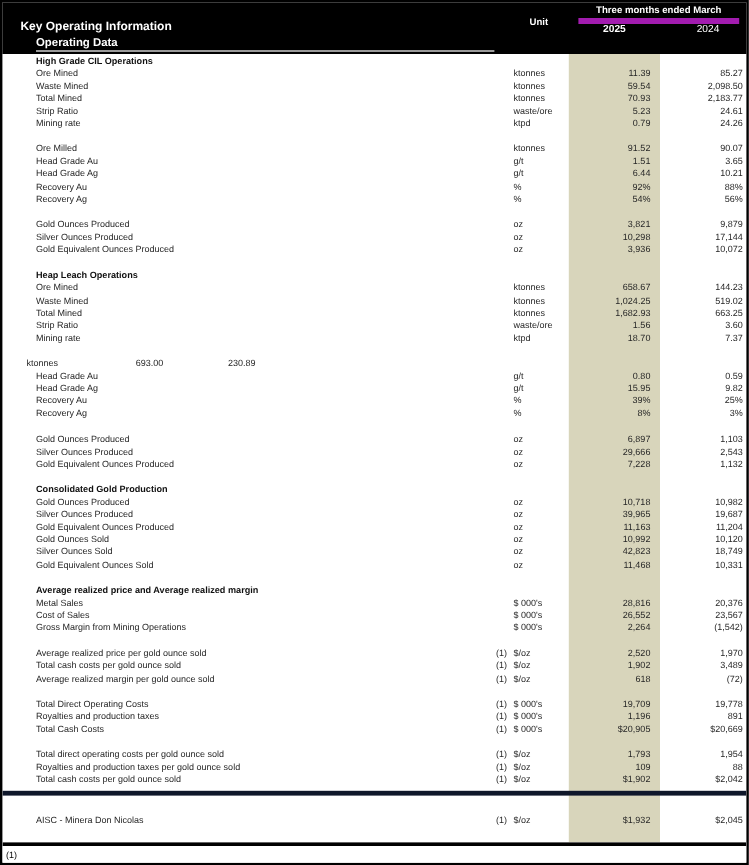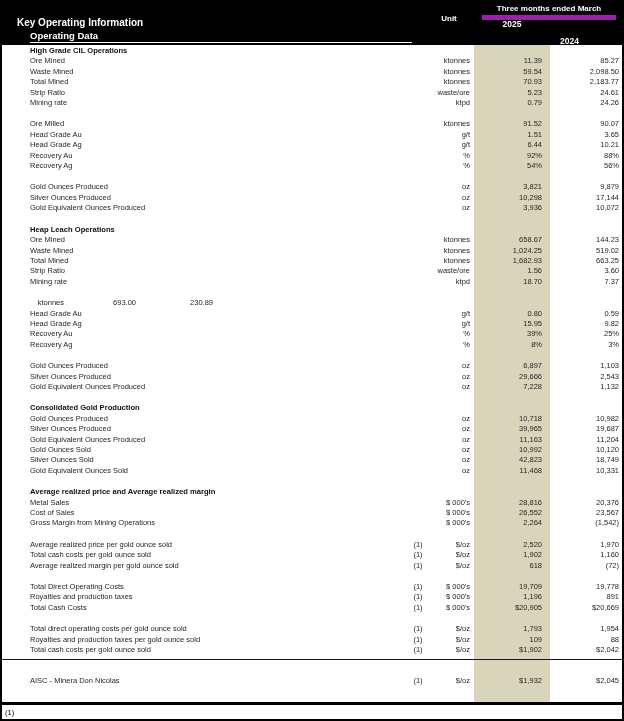--- a/index.html
+++ b/index.html
@@ -16,38 +16,38 @@
   .hdr {
     position:relative; height:43px; background:#000; color:#fff; width:100%;
   }
   .hdr .title   { position:absolute; left:15px;  top:15px; font-size:10px; font-weight:bold; }
   .hdr .subtitle{ position:absolute; left:28px; top:28px; width:382px; font-size:9.5px; font-weight:bold;
                   border-bottom:1px solid #fff; padding-bottom:1px; }
   .hdr .unit-h  { position:absolute; left:420px; top:12px; width:54px; text-align:center; font-size:8px; font-weight:bold; }
   .hdr .period  { position:absolute; left:480px; top:2px; width:134px; text-align:center; font-size:8px; font-weight:bold;
                   border-bottom:5px solid #a21caf; padding-bottom:2px; }
   .hdr .y2025   { position:absolute; left:472px; top:17px; width:76px; text-align:center; font-size:8.5px; font-weight:bold; }
-  .hdr .y2024   { position:absolute; left:558px; top:34px; width:60px; font-size:8.5px; font-weight:bold; }
+  .hdr .y2024   { position:absolute; left:558px; top:17px; width:60px; text-align:center; font-size:8.5px; font-weight:normal; }
   
   .tbl-body { position:relative; height:674px; width:100%; overflow:hidden; }
   .shade { position:absolute; left:472px; top:0; width:76px; bottom:17px; background:#d8d5bb; }
   #sections { position:relative; padding-top:1px; }
   .row { display:flex; line-height:10.4px; font-size:7.5px; position:relative; }
   .c-label { flex:1; padding-left:28px; white-space:nowrap; overflow:hidden; }
   .c-fn    { width:20px; text-align:center; }
-  .c-unit  { width:46px; text-align:right; padding-right:4px; }
+  .c-unit  { width:46px; text-align:left; padding-right:4px; }
   .c-v1    { width:76px; text-align:right; padding-right:8px; }
   .c-v2    { width:72px; text-align:right; padding-right:3px; }
   .title-row .c-label { font-weight:bold; font-size:7.6px; color:#111; }
   .group { margin-bottom:11px; }
   .sec-1 { margin-top:11px; }
   .sec-2 { margin-top:3px; }
   .sec-3 { margin-top:5px; }
   .sec-3 .group:last-child { margin-bottom:3px; }
-  .sec-4 { border-top:1px solid #0f172a; padding-top:16px; margin-right:0; }
+  .sec-4 { border-top:4px solid #0f172a; padding-top:16px; margin-right:0; }
   
   .footnote {
     position:absolute; left:0; right:0; bottom:0; height:17px;
     border-top:3px solid #000; background:#fff;
     font-size:7.5px; line-height:13px; color:#000;
   }
   .footnote .fn-marker { position:absolute; left:3px; top:1px; }
   .footnote .fn-text   { position:absolute; left:30px; top:1px; }
 </style>
 </head>
@@ -366,21 +366,21 @@
             <div class="c-fn">(1)</div>
             <div class="c-unit">$/oz</div>
             <div class="c-v1">2,520</div>
             <div class="c-v2">1,970</div>
           </div>
           <div class="row">
             <div class="c-label">Total cash costs per gold ounce sold</div>
             <div class="c-fn">(1)</div>
             <div class="c-unit">$/oz</div>
             <div class="c-v1">1,902</div>
-            <div class="c-v2">1,160</div>
+            <div class="c-v2">3,489</div>
           </div>
           <div class="row">
             <div class="c-label">Average realized margin per gold ounce sold</div>
             <div class="c-fn">(1)</div>
             <div class="c-unit">$/oz</div>
             <div class="c-v1">618</div>
             <div class="c-v2">(72)</div>
           </div>
         </div>
         <div class="group">

